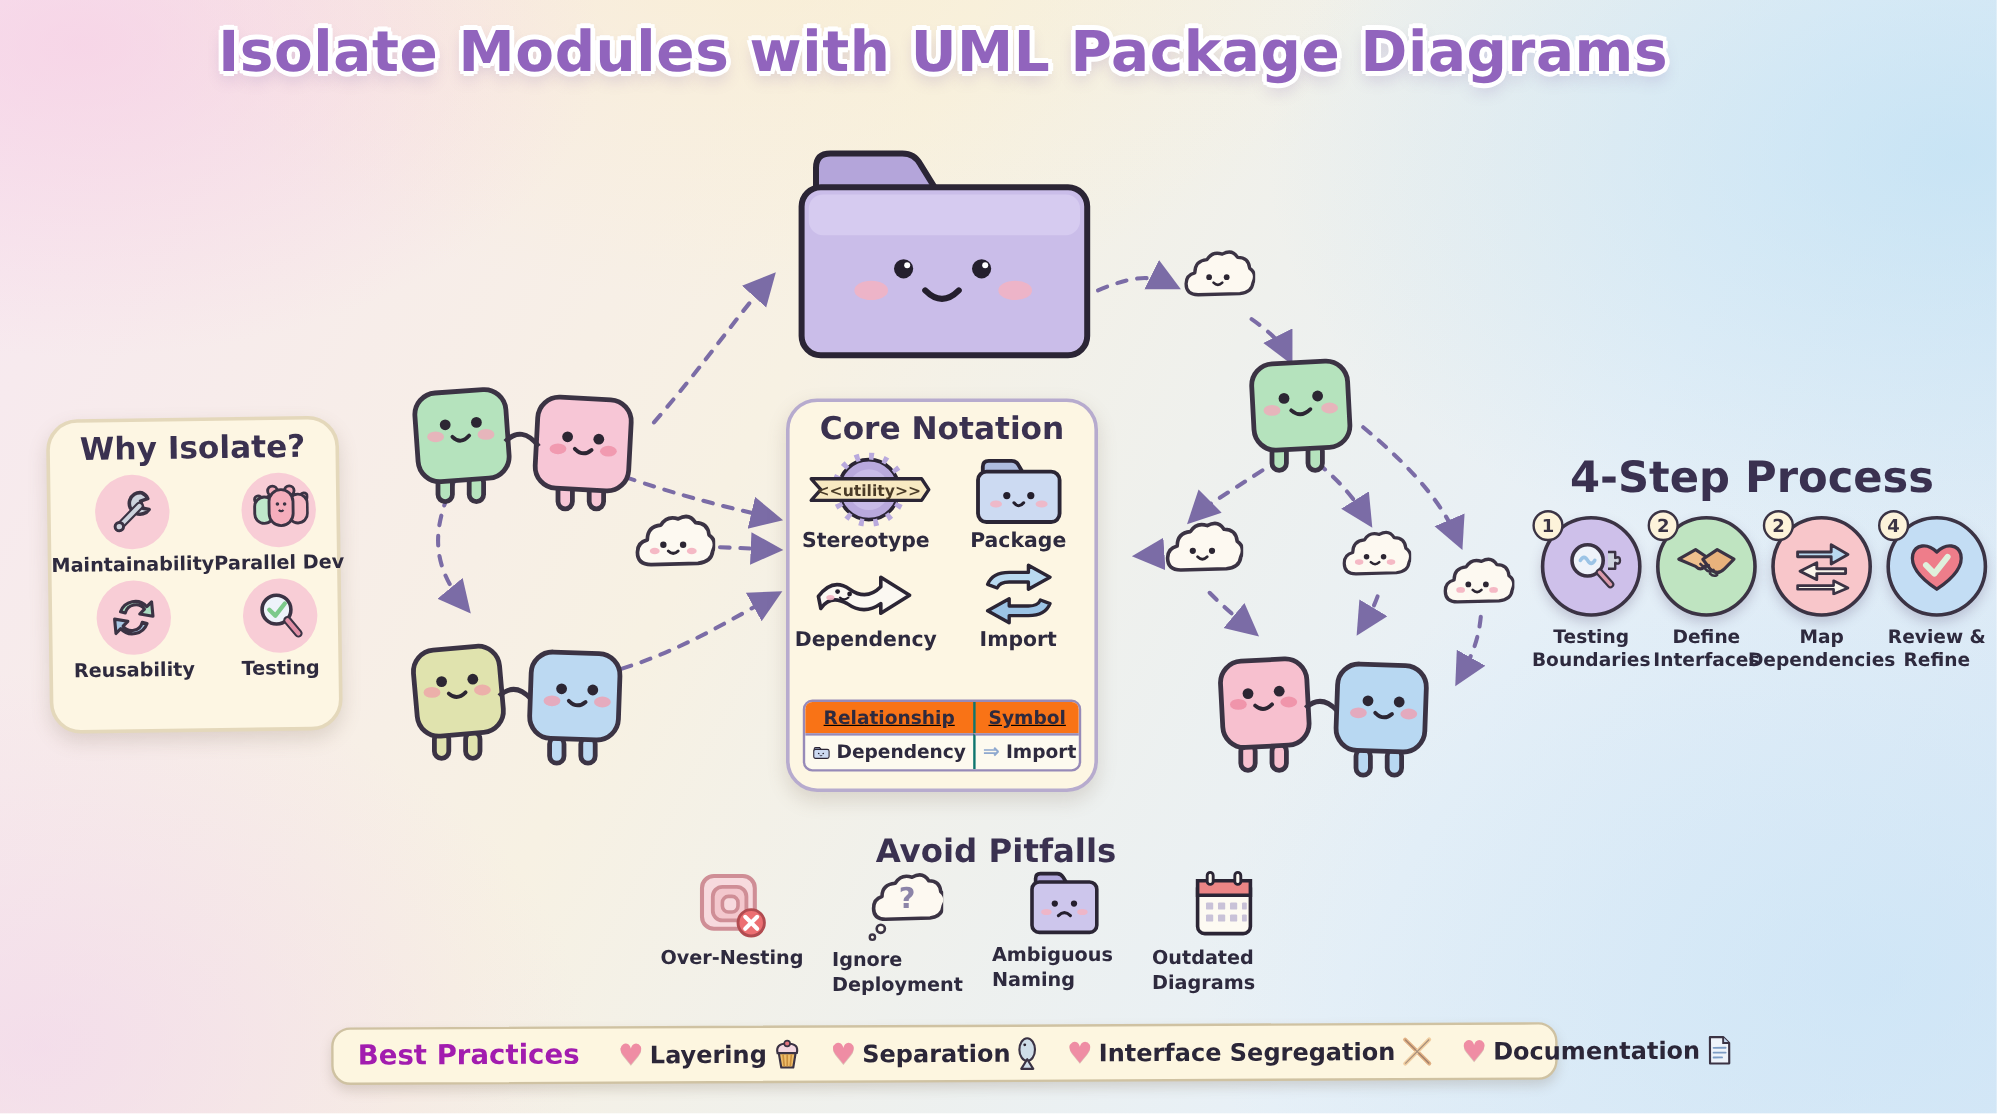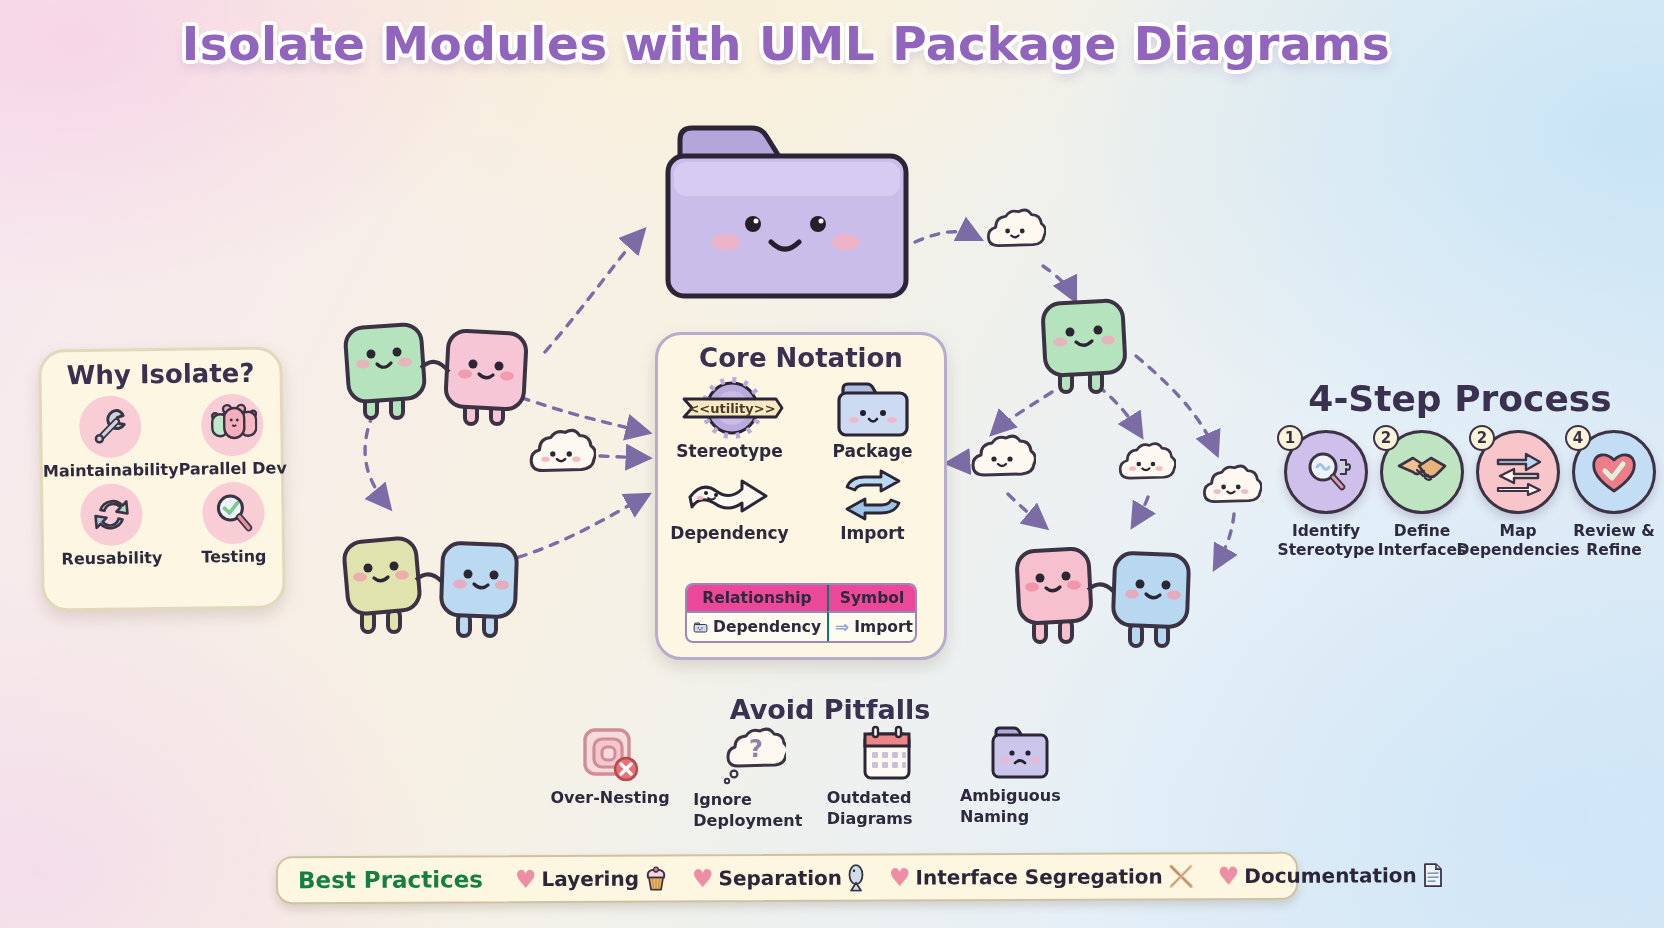--- a/index.html
+++ b/index.html
@@ -34,28 +34,28 @@
   .panel-title { font-weight:bold; color:#3a3150; text-align:center; }
 
   
   .why-card { left:40px; top:348px; width:244px; height:262px; transform:rotate(-.8deg); padding-top:8px; }
   .why-grid { display:grid; grid-template-columns:1fr 1fr; row-gap:4px; margin-top:6px; }
   .why-item { display:flex; flex-direction:column; align-items:center; }
   .pink-disc { width:62px; height:62px; border-radius:50%; background:#f8cdd6; display:flex; align-items:center; justify-content:center; }
   .why-label { font-size:16px; font-weight:bold; color:#2e2a3e; white-space:nowrap; margin-top:3px; }
 
   
-  .core-card { left:655px; top:332px; width:292px; height:328px; border-color:#b7abce; padding-top:8px; }
+  .core-card { left:655px; top:332px; width:260px; height:328px; border-color:#b7abce; padding-top:8px; }
   .core-grid { display:grid; grid-template-columns:1fr 1fr; margin-top:4px; }
   .core-item { display:flex; flex-direction:column; align-items:center; }
   .core-label { font-size:17px; font-weight:bold; color:#2e2a3e; margin-top:2px; }
   .core-table { position:absolute; left:50%; transform:translateX(-50%); bottom:14px; width:232px;
     border:2px solid #978ab8; border-radius:8px; overflow:hidden; background:#fdfaef; }
   .ct-row { display:grid; grid-template-columns:140px 1fr; }
-  .ct-head { background:#ec4899; }
+  .ct-head { background:#f97316;text-decoration:underline; }
   .ct-cell { padding:4px 6px; font-size:15.5px; font-weight:bold; color:#2e2a3e;
     border-left:2px solid #0f766e; display:flex; align-items:center; gap:5px; justify-content:center; }
   .ct-cell:first-child { border-left:none; }
   .ct-body .ct-cell { border-top:2px solid #978ab8; }
   .import-glyph { color:#8fa9cf; font-size:17px; }
 
   
   .steps-title { left:1290px; top:378px; width:340px; font-size:36px; }
   .step-circle { width:84px; height:84px; border-radius:50%; border:3px solid #3b3344;
      display:flex; align-items:center; justify-content:center; position:relative;
@@ -68,21 +68,21 @@
 
   
   .pitfalls-title { left:660px; top:682px; width:340px; font-size:27px; }
   .pitfall { display:flex; flex-direction:column; align-items:center; }
   .pitfall-label { font-size:16px; font-weight:bold; color:#2e2a3e; text-align:left; line-height:1.3; margin-top:4px; }
 
   
   .bp-bar { left:276px; top:854px; width:1022px; height:48px; border-radius:16px;
     background:#fdf6e0; border:2.5px solid #cfc2a2; box-shadow:0 5px 10px rgba(120,100,80,.22);
     display:flex; align-items:center; padding:0 20px; gap:10px; transform:rotate(-.25deg); }
-  .bp-title { font-size:23px; font-weight:bold; color:#15803d; margin-right:8px; white-space:nowrap; }
+  .bp-title { font-size:23px; font-weight:bold; color:#a21caf; margin-right:8px; white-space:nowrap; }
   .bp-item { display:flex; align-items:center; gap:5px; margin-left:14px; white-space:nowrap; }
   .bp-heart { font-size:24px; color:#ef8da4; text-shadow:0 1px 0 rgba(120,40,60,.25); }
   .bp-label { font-size:20px; font-weight:bold; color:#2b2638; }
 
   svg { display:block; }
   .headline { font-weight:bold; color:#3a3150; text-align:center; position:absolute; }
 </style>
 </head>
 <body>
 
@@ -384,21 +384,21 @@
       <div class="step-circle" style="background:#cec0ea;">
         <div class="step-badge">1</div>
         <svg width="52" height="52" viewBox="0 0 52 52">
           <circle cx="23" cy="21" r="13" fill="#eef3fa" stroke="#3b3344" stroke-width="3"></circle>
           <path d="M17,21 q3,-5 6,0 q3,5 6,0" fill="none" stroke="#9cc4e6" stroke-width="3" stroke-linecap="round"></path>
           <path d="M33,31 L42,41" stroke="#3b3344" stroke-width="6.5" stroke-linecap="round"></path>
           <path d="M33,31 L42,41" stroke="#d99aab" stroke-width="3" stroke-linecap="round"></path>
           <path d="M40,14 h6 v5 q4,-2 4,2 q0,4 -4,2 v5 h-6" fill="#cdd3dd" stroke="#3b3344" stroke-width="2" stroke-linejoin="round"></path>
         </svg>
       </div>
-      <div class="step-label">Identify Stereotype</div>
+      <div class="step-label">Testing Boundaries</div>
     </div>
 
     <div class="step">
       <div class="step-circle" style="background:#bfe4c1;">
         <div class="step-badge">2</div>
         <svg width="54" height="44" viewBox="0 0 54 44">
           <path d="M4,16 L18,8 L30,16 L26,22 Q22,26 18,22 Z" fill="#f0c08e" stroke="#3b3344" stroke-width="2.6" stroke-linejoin="round"></path>
           <path d="M50,16 L36,8 L24,16 L30,24 Q36,30 42,24 Z" fill="#e8b27c" stroke="#3b3344" stroke-width="2.6" stroke-linejoin="round"></path>
           <path d="M22,20 q3,4 7,1 M26,24 q3,4 7,1 M30,28 q3,3 6,1" fill="none" stroke="#3b3344" stroke-width="2.2" stroke-linecap="round"></path>
         </svg>
@@ -445,20 +445,33 @@
     </div>
 
     <div class="pitfall" style="width:120px;">
       <svg width="66" height="62" viewBox="0 0 66 62">
         <path d="M18,42 Q8,42 8,33 Q8,25 15,23 Q15,13 26,12 Q31,4 40,7 Q49,2 54,10 Q63,10 64,19 Q70,24 66,31 Q65,40 55,41 Z" fill="#fdf9f1" stroke="#3b3344" stroke-width="3" stroke-linejoin="round"></path>
         <text x="36" y="33" text-anchor="middle" font-size="24" font-weight="bold" fill="#8c84a8" font-family="DejaVu Sans, sans-serif">?</text>
         <circle cx="14" cy="50" r="3.4" fill="#fdf9f1" stroke="#3b3344" stroke-width="2.2"></circle>
         <circle cx="7" cy="57" r="2.2" fill="#fdf9f1" stroke="#3b3344" stroke-width="2"></circle>
       </svg>
       <div class="pitfall-label">Ignore Deployment</div>
+    </div>
+
+    <div class="pitfall" style="width:120px;">
+      <svg width="64" height="58" viewBox="0 0 64 58">
+        <path d="M8,14 L8,8 Q8,4 12,4 L26,4 Q29,4 31,7 L34,12 Z" fill="#b3a9dd" stroke="#2b2535" stroke-width="3" stroke-linejoin="round"></path>
+        <rect x="5" y="11" width="54" height="42" rx="6" fill="#cdc6ec" stroke="#2b2535" stroke-width="3"></rect>
+        <circle cx="24" cy="29" r="2.6" fill="#241f2d"></circle>
+          <circle cx="40" cy="29" r="2.6" fill="#241f2d"></circle>
+        <path d="M27,39 Q32,34 37,39" fill="none" stroke="#241f2d" stroke-width="2.6" stroke-linecap="round"></path>
+        <ellipse cx="17" cy="36" rx="4.4" ry="2.6" fill="#f3b3c2" opacity=".85"></ellipse>
+          <ellipse cx="47" cy="36" rx="4.4" ry="2.6" fill="#f3b3c2" opacity=".85"></ellipse>
+      </svg>
+      <div class="pitfall-label">Ambiguous Naming</div>
     </div>
 
     <div class="pitfall" style="width:120px;">
       <svg width="56" height="60" viewBox="0 0 56 60">
         <rect x="6" y="10" width="44" height="44" rx="6" fill="#fdfaf2" stroke="#2b2535" stroke-width="3"></rect>
         <path d="M6,10 h44 v12 h-44 z" fill="#ec8585" stroke="#2b2535" stroke-width="3"></path>
         <rect x="14" y="3" width="5" height="10" rx="2.5" fill="#fdfaf2" stroke="#2b2535" stroke-width="2.4"></rect>
         <rect x="37" y="3" width="5" height="10" rx="2.5" fill="#fdfaf2" stroke="#2b2535" stroke-width="2.4"></rect>
         <g fill="#c9c2d8">
           <rect x="13" y="28" width="6" height="6" rx="1"></rect>
@@ -466,33 +479,20 @@
             <rect x="33" y="28" width="6" height="6" rx="1"></rect>
           <rect x="13" y="38" width="6" height="6" rx="1"></rect>
             <rect x="23" y="38" width="6" height="6" rx="1"></rect>
             <rect x="33" y="38" width="6" height="6" rx="1"></rect>
           <rect x="43" y="28" width="4" height="6" rx="1"></rect>
             <rect x="43" y="38" width="4" height="6" rx="1"></rect>
         </g>
       </svg>
       <div class="pitfall-label">Outdated Diagrams</div>
     </div>
-
-    <div class="pitfall" style="width:120px;">
-      <svg width="64" height="58" viewBox="0 0 64 58">
-        <path d="M8,14 L8,8 Q8,4 12,4 L26,4 Q29,4 31,7 L34,12 Z" fill="#b3a9dd" stroke="#2b2535" stroke-width="3" stroke-linejoin="round"></path>
-        <rect x="5" y="11" width="54" height="42" rx="6" fill="#cdc6ec" stroke="#2b2535" stroke-width="3"></rect>
-        <circle cx="24" cy="29" r="2.6" fill="#241f2d"></circle>
-          <circle cx="40" cy="29" r="2.6" fill="#241f2d"></circle>
-        <path d="M27,39 Q32,34 37,39" fill="none" stroke="#241f2d" stroke-width="2.6" stroke-linecap="round"></path>
-        <ellipse cx="17" cy="36" rx="4.4" ry="2.6" fill="#f3b3c2" opacity=".85"></ellipse>
-          <ellipse cx="47" cy="36" rx="4.4" ry="2.6" fill="#f3b3c2" opacity=".85"></ellipse>
-      </svg>
-      <div class="pitfall-label">Ambiguous Naming</div>
-    </div>
   </div>
 
   <div class="abs bp-bar">
     <span class="bp-title">Best Practices</span>
 
     <span class="bp-item">
       <span class="bp-heart">♥</span>
       <span class="bp-label">Layering</span>
       <svg width="24" height="26" viewBox="0 0 24 26">
         <path d="M4,12 Q2,4 12,4 Q22,4 20,12 Z" fill="#f4d7e0" stroke="#3b3344" stroke-width="1.8"></path>

